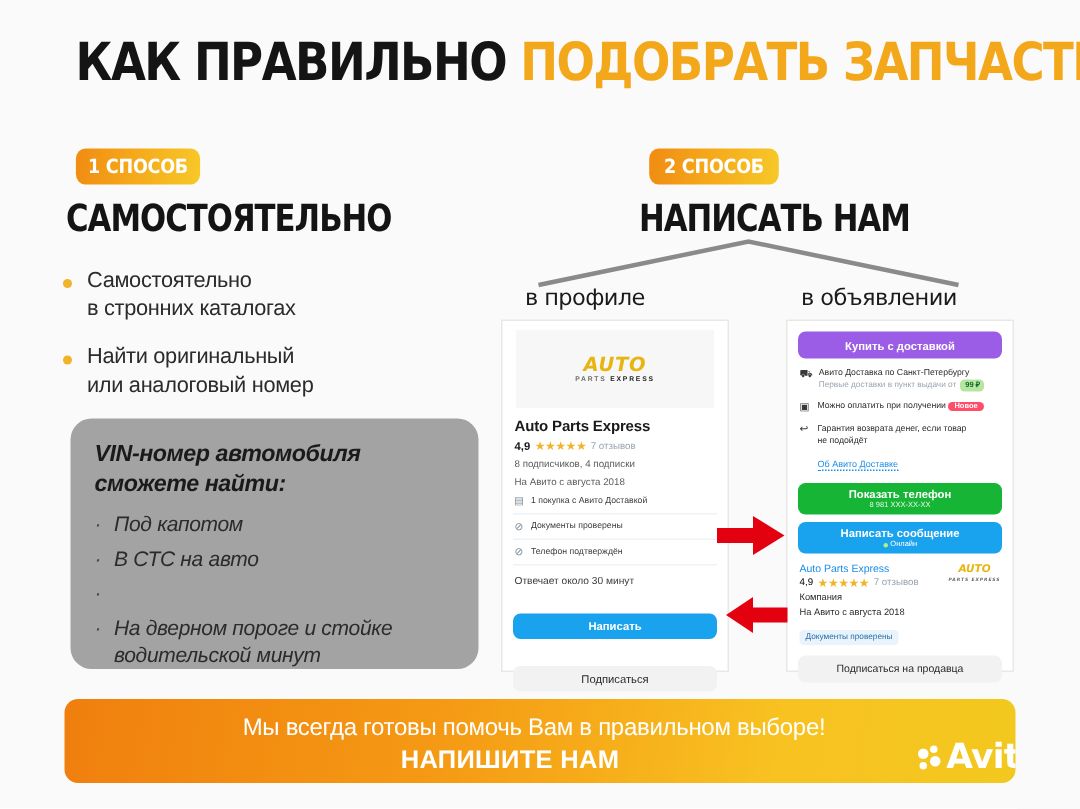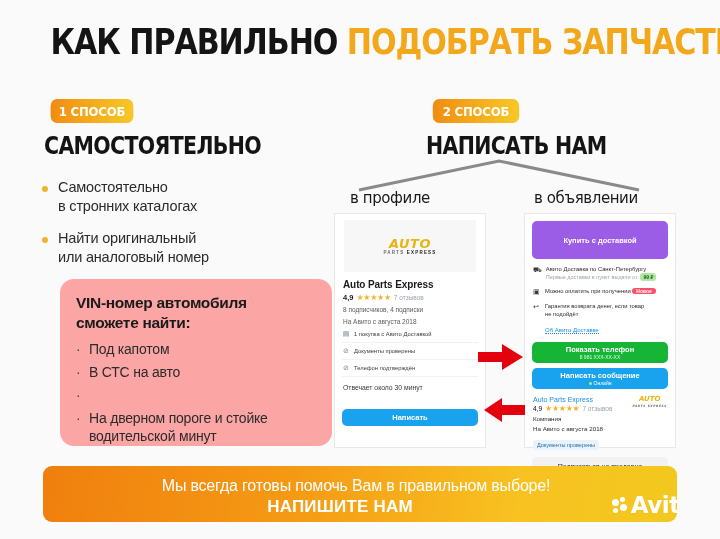--- a/index.html
+++ b/index.html
@@ -76,25 +76,26 @@
     background: #f0b429; margin-top: 8px; flex: 0 0 6px;
   }
   .lb .txt {
     font-size: 14.5px; line-height: 19px; color: #2b2b2b;
     letter-spacing: -0.2px;
   }
 
   
   .vin-card {
     position: absolute;
-    left: 60px; top: 279px;
+    left: 47px; top: 279px;
     width: 272px; height: 167px;
-    background: #fca5a5;
+    background: #a3a3a3;
     border-radius: 14px;
     padding: 14px 16px 10px 16px;
+    font-style: italic;
   }
   .vin-title {
     font-size: 15.5px; font-weight: 700; color: #1a1a1a;
     line-height: 20px; letter-spacing: -0.3px;
     margin-bottom: 7px;
   }
   .vin-li {
     display: flex; gap: 8px; align-items: flex-start;
     margin-bottom: 5px;
   }
@@ -186,21 +187,21 @@
     display: flex; flex-direction: column;
     align-items: center; justify-content: center;
     font-size: 7.5px; font-weight: 700;
   }
   .btn-blue { background: #19a2ee; color: #fff; }
   .btn-gray { background: #f2f2f2; color: #2b2b2b; font-weight: 400; }
 
   
   .btn-purple {
     margin: 7px auto 0 auto;
-    width: 136px; height: 38px; border-radius: 5px;
+    width: 136px; height: 18px; border-radius: 5px;
     background: #9b5de5; color: #fff;
     display: flex; align-items: center; justify-content: center;
     font-size: 7.5px; font-weight: 700;
   }
   .d-row {
     margin: 6px 8px 0 8px;
     display: flex; gap: 4px; align-items: flex-start;
   }
   .d-row .ic { flex: 0 0 8px; font-size: 7px; color: #3a3a3a; line-height: 9px; }
   .d-row .tx { font-size: 5.8px; color: #2b2b2b; line-height: 8px; }
@@ -376,20 +377,21 @@
       <span class="ic">⊘</span>
       <span>Документы проверены</span>
     </div>
     <div class="chip">
       <span class="ic">⊘</span>
       <span>Телефон подтверждён</span>
     </div>
 
     <div class="p-reply">Отвечает около 30 минут</div>
     <div class="btn btn-blue">Написать</div>
+    <div class="btn btn-gray">Подписаться</div>
   </div>
 
   <div class="card card-ad">
     <div class="btn-purple">Купить с доставкой</div>
 
     <div class="d-row">
       <span class="ic">⛟</span>
       <span class="tx">
         <span>Авито Доставка по Санкт-Петербургу</span>
         <span class="d-sub">

